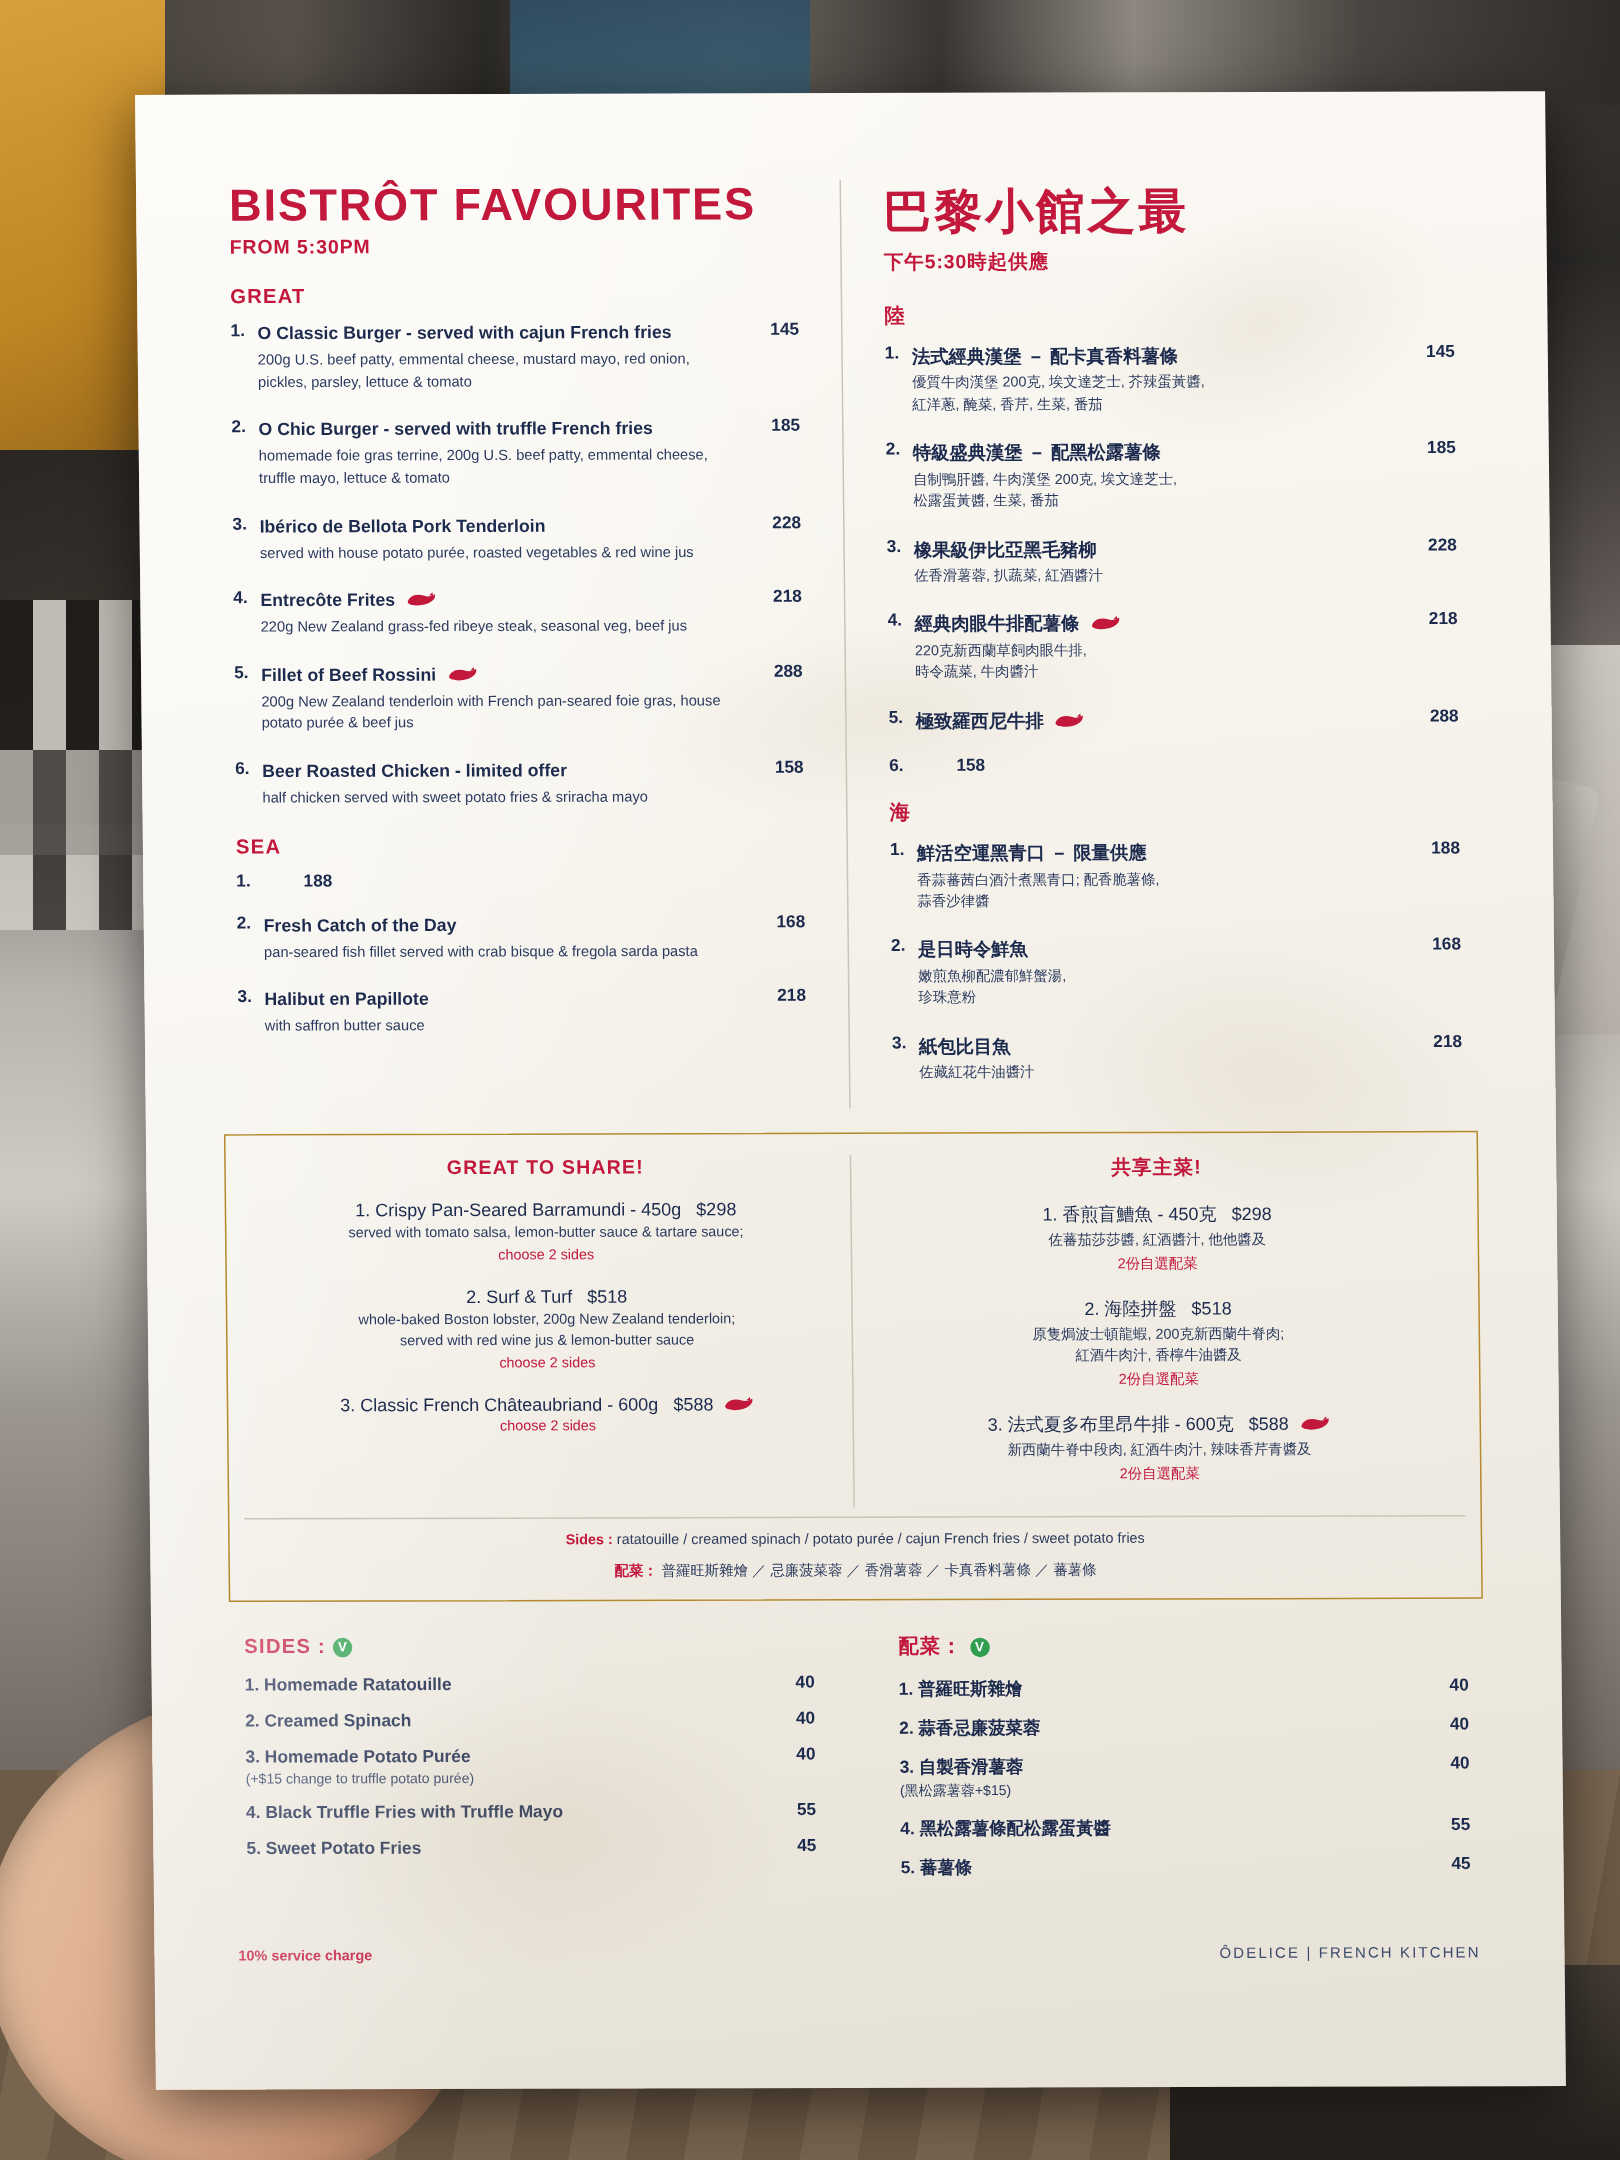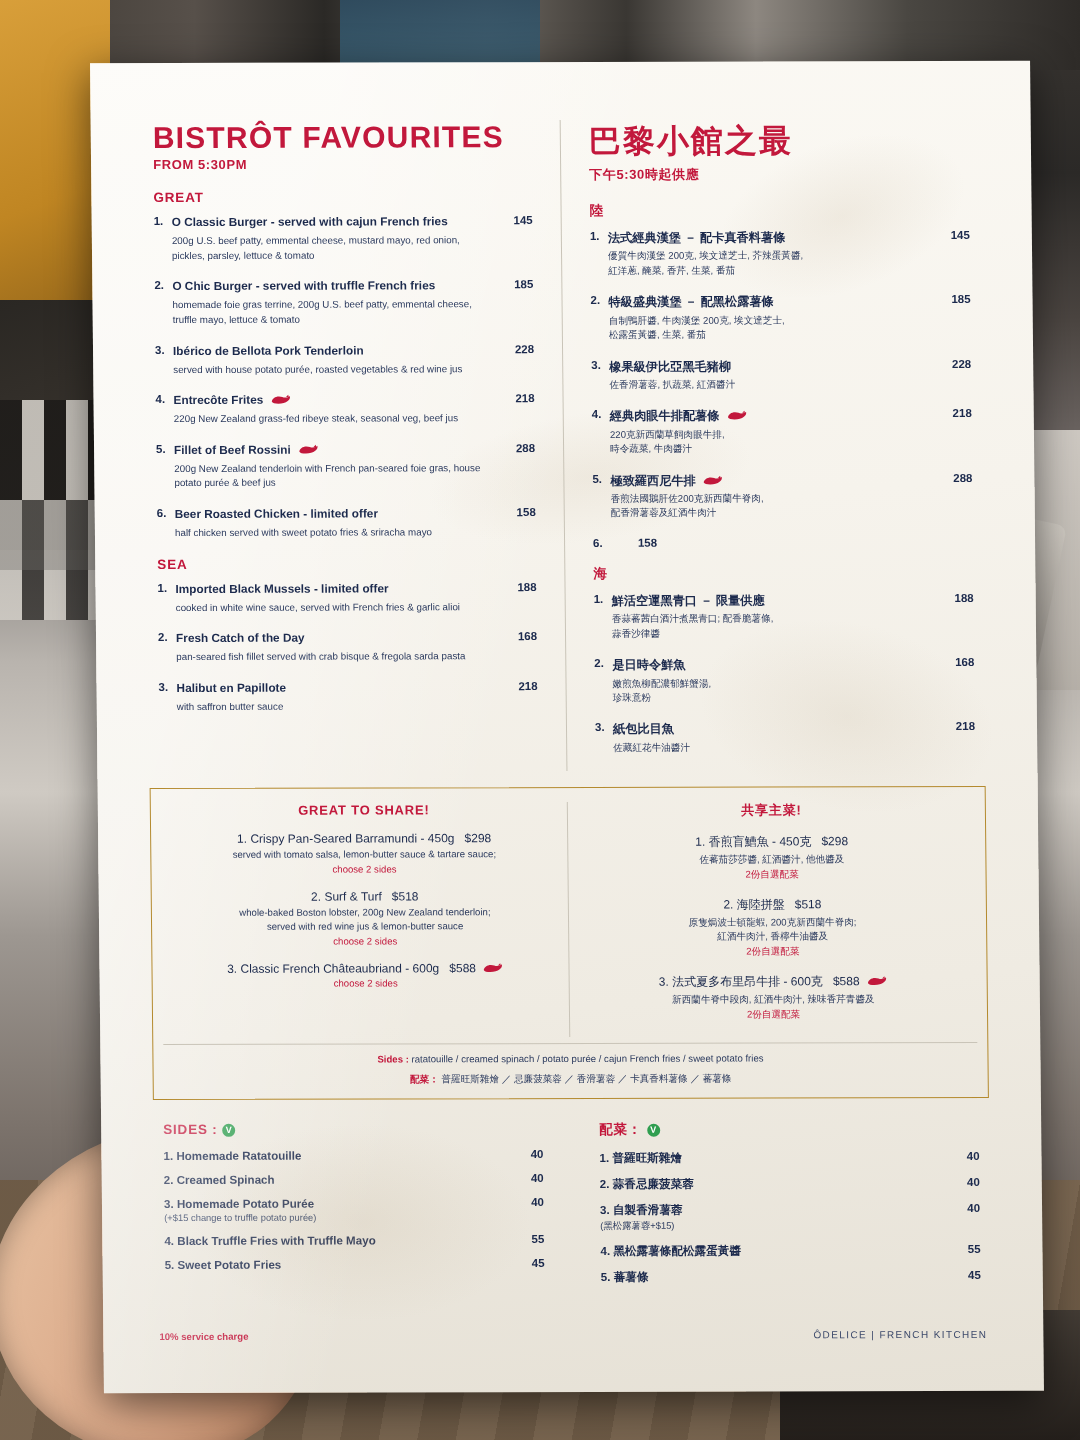--- a/index.html
+++ b/index.html
@@ -281,24 +281,20 @@
           <div class="name">Beer Roasted Chicken - limited offer</div>
           <div class="desc">half chicken served with sweet potato fries &amp; sriracha mayo</div>
         </div>
         <div class="price">158</div>
       </div>
 
       <div class="grp">SEA</div>
 
       <div class="item">
         <div class="num">1.</div>
-        <div class="body">
-          <div class="name">Imported Black Mussels - limited offer</div>
-          <div class="desc">cooked in white wine sauce, served with French fries &amp; garlic alioi</div>
-        </div>
         <div class="price">188</div>
       </div>
 
       <div class="item">
         <div class="num">2.</div>
         <div class="body">
           <div class="name">Fresh Catch of the Day</div>
           <div class="desc">pan-seared fish fillet served with crab bisque &amp; fregola sarda pasta</div>
         </div>
         <div class="price">168</div>
@@ -362,22 +358,20 @@
         <div class="price">218</div>
       </div>
 
       <div class="item">
         <div class="num">5.</div>
         <div class="body">
           <div class="name cn"><span>極致羅西尼牛排</span><svg class="beef" viewBox="0 0 40 20">
                 <path d="M4 14c1-5 6-9 13-9 5 0 8 2 11 2 4 0 7-1 9-3 1 4-1 7-4 9-4 3-10 5-17 5-6 0-11-1-12-4z" fill="#c2183c"></path>
                 <path d="M30 6l4-4 1 4z" fill="#c2183c"></path>
               </svg></div>
-          <div class="desc cn" style="white-space:pre-line">香煎法國鵝肝佐200克新西蘭牛脊肉,
-配香滑薯蓉及紅酒牛肉汁</div>
         </div>
         <div class="price">288</div>
       </div>
 
       <div class="item">
         <div class="num">6.</div>
         <div class="price">158</div>
       </div>
 
       <div class="grp">海</div>

